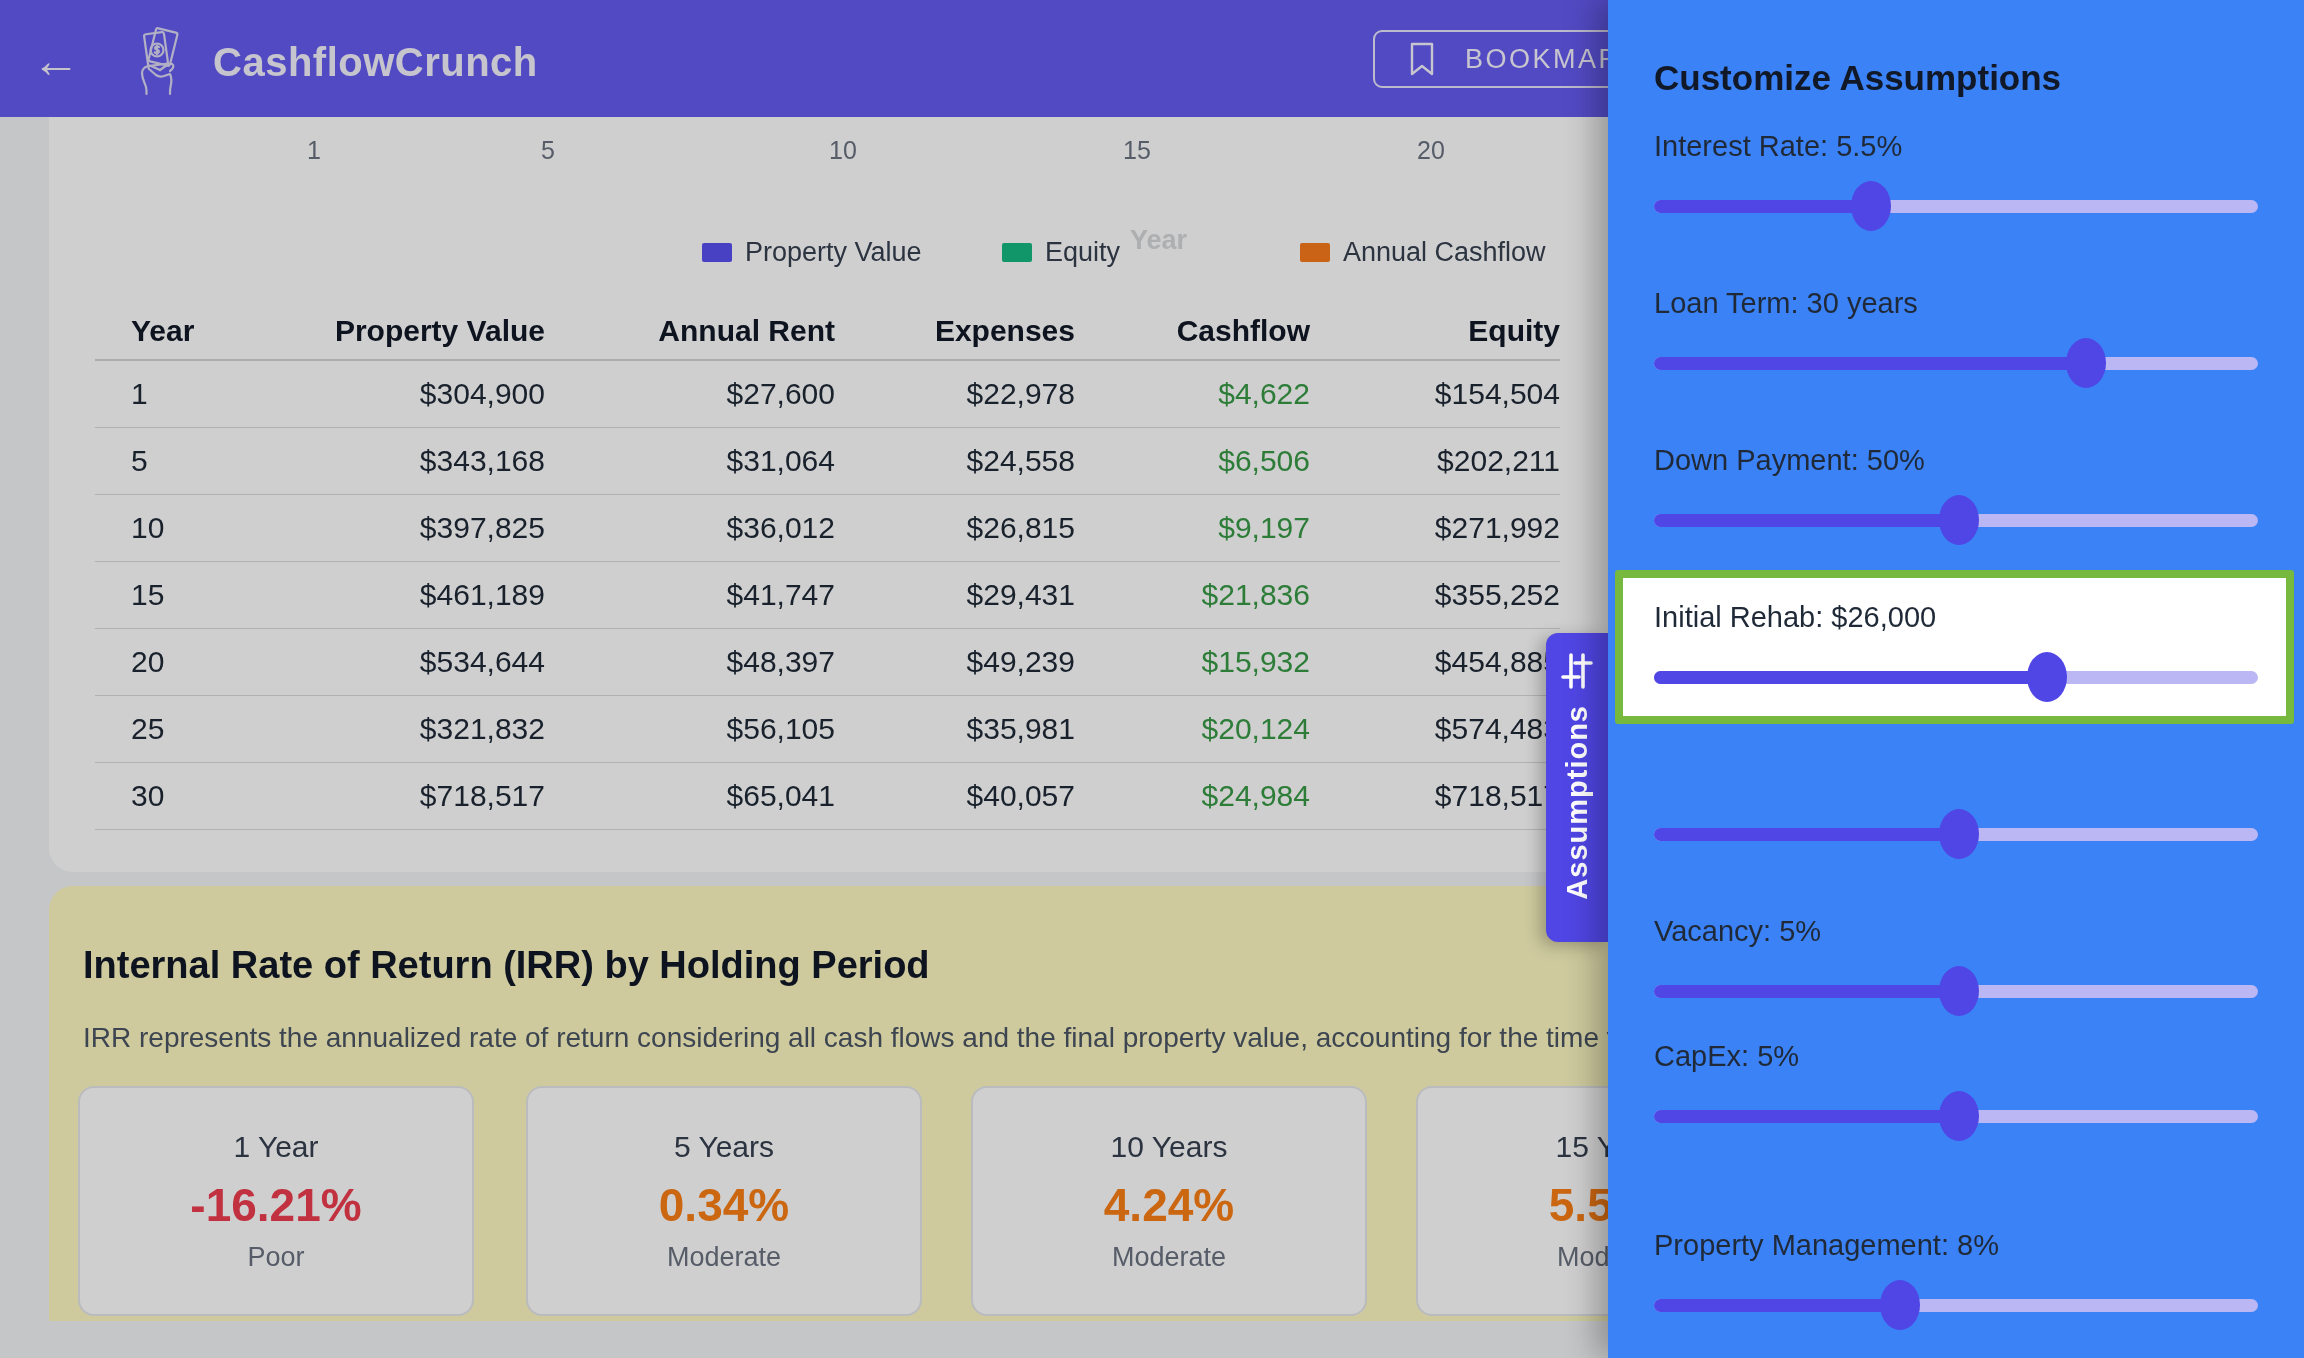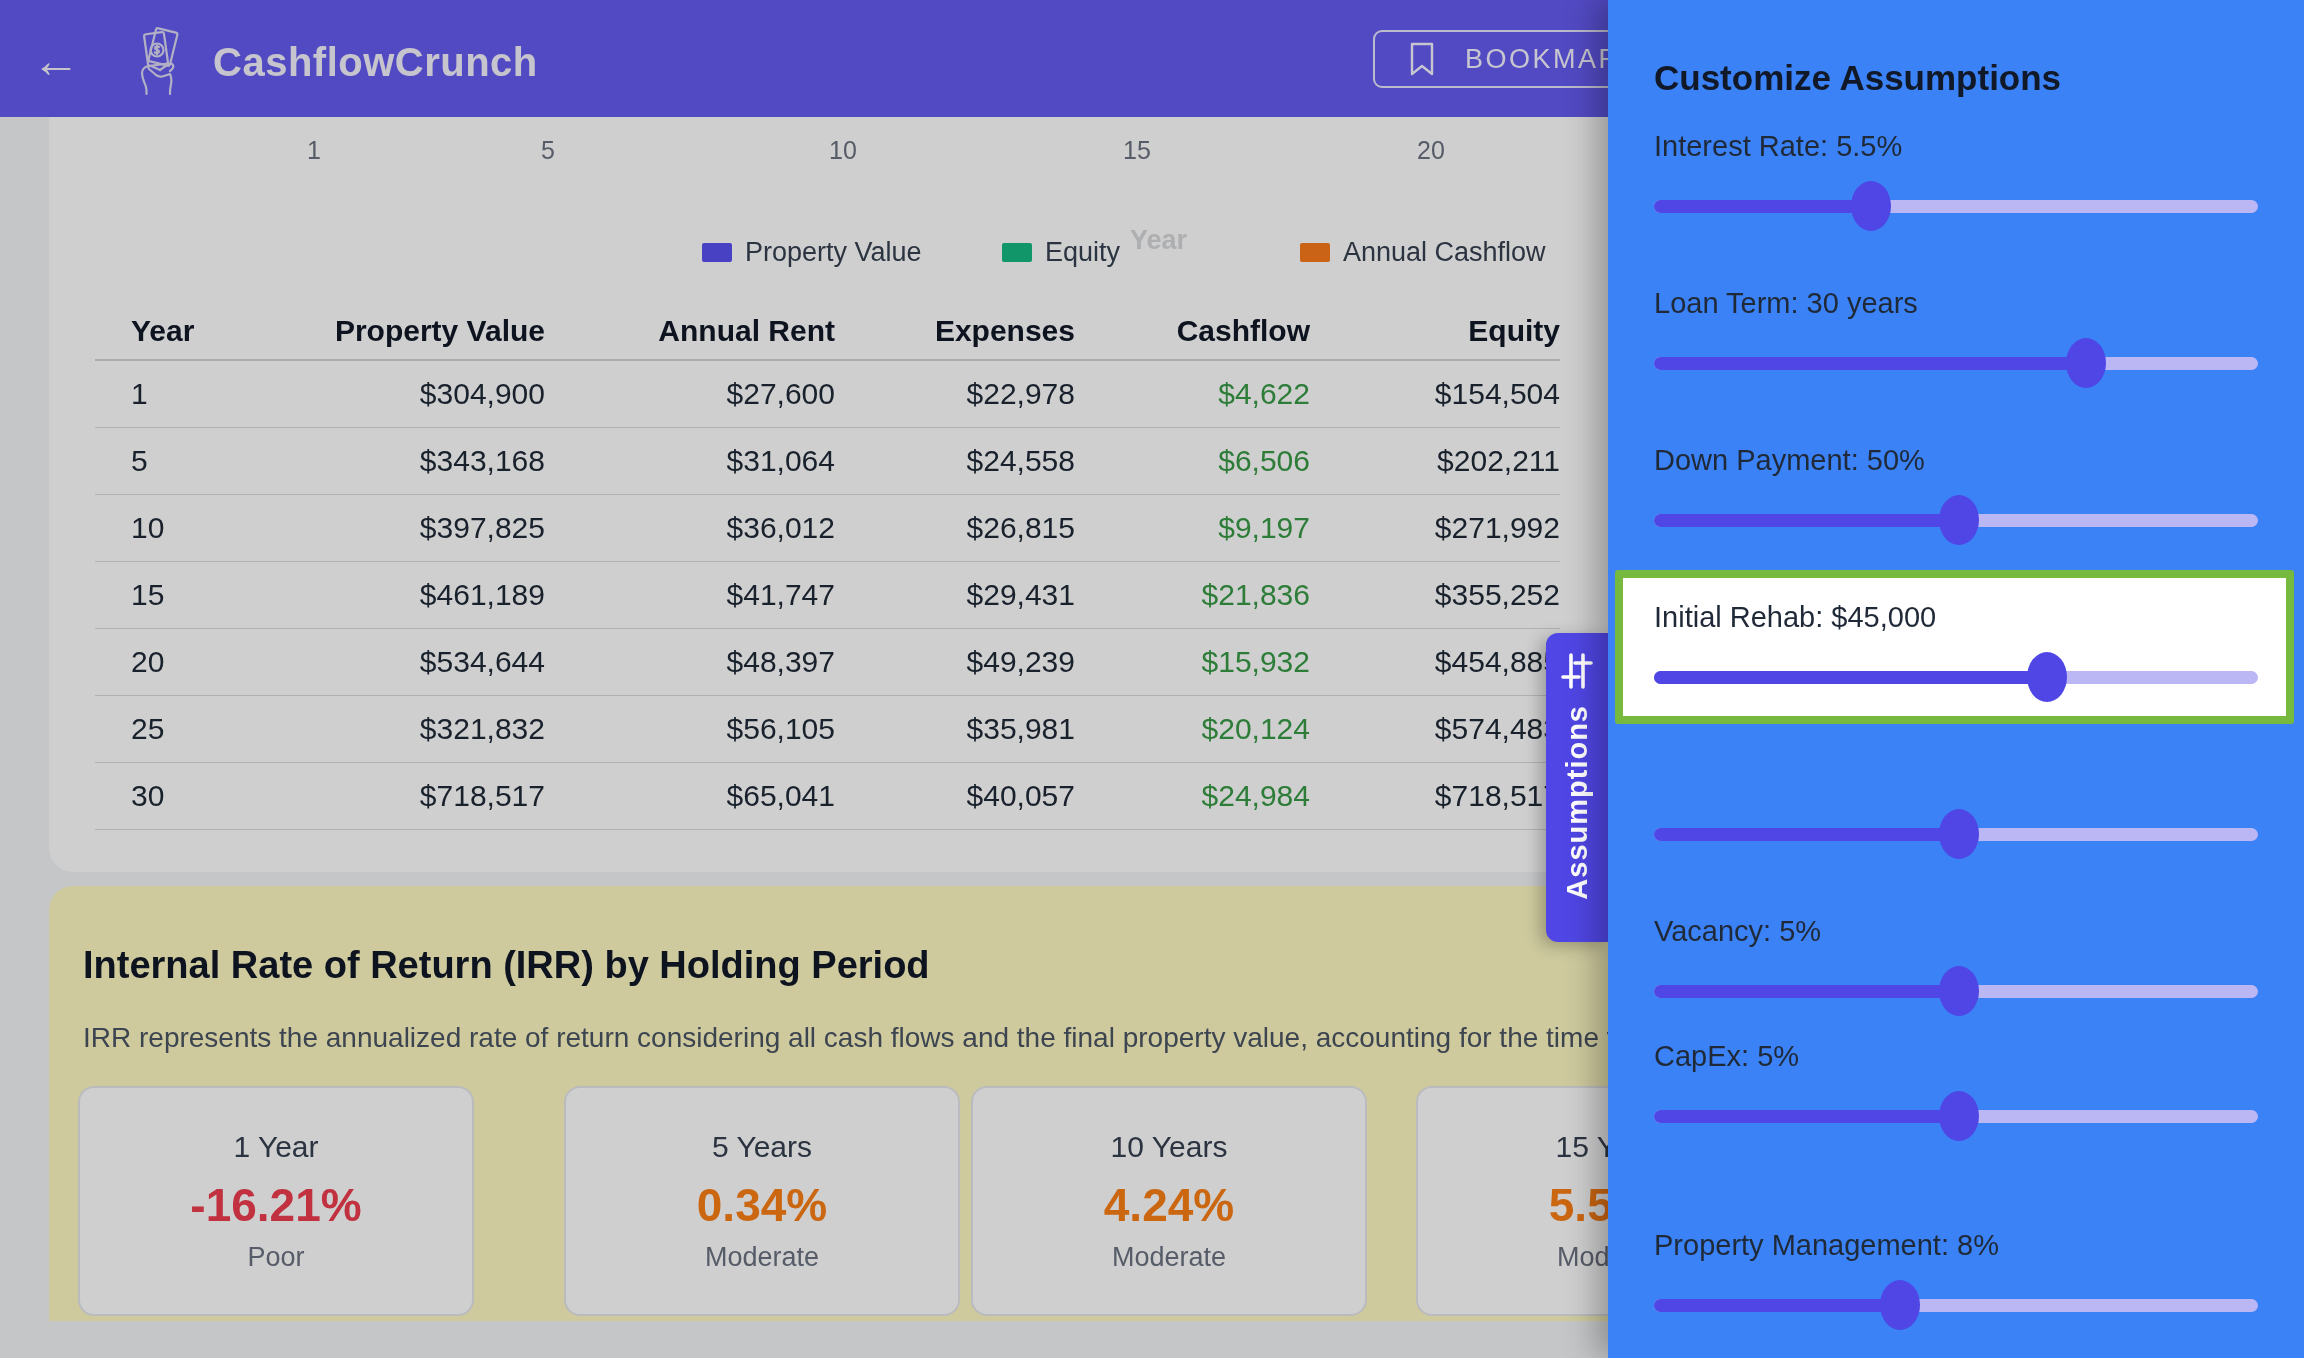--- a/index.html
+++ b/index.html
@@ -73,21 +73,21 @@
     position:absolute; left:34px; top:136px; white-space:nowrap;
     font-size:28px; color:#4b5563;
   }
   .irr-cards { position:absolute; left:0; top:200px; width:100%; height:230px; }
   .irr-metric-card {
     position:absolute; top:0; width:396px; height:230px;
     background:#ffffff; border:2px solid #e6e7ea; border-radius:16px;
     display:flex; flex-direction:column; align-items:center; justify-content:center;
   }
   .irr-metric-card:nth-child(1){ left:29px; }
-  .irr-metric-card:nth-child(2){ left:477px;margin-left:38px; }
+  .irr-metric-card:nth-child(2){ left:477px; }
   .irr-metric-card:nth-child(3){ left:922px; }
   .irr-metric-card:nth-child(4){ left:1367px; }
   .irr-period { font-size:30px; color:#374151; }
   .irr-value { font-size:46px; font-weight:bold; margin:14px 0 10px; }
   .irr-rating { font-size:27px; color:#6b7280; }
   
   .dim-overlay {
     position:absolute; left:0; top:0; width:2304px; height:1358px;
     background:rgba(0,0,0,0.19); z-index:5; pointer-events:none;
   }
@@ -305,21 +305,21 @@
         </div>
       </div>
       <div class="slider-row" style="top: 444px;">
         <div class="slider-label">Down Payment: 50%</div>
         <div class="slider-track">
           <div class="slider-fill" style="width: 305px;"></div>
           <div class="slider-thumb" style="left: 285px;"></div>
         </div>
       </div>
       <div class="slider-row" style="top: 601px;">
-        <div class="slider-label">Initial Rehab: $45,000</div>
+        <div class="slider-label">Initial Rehab: $26,000</div>
         <div class="slider-track">
           <div class="slider-fill" style="width: 393px;"></div>
           <div class="slider-thumb" style="left: 373px;"></div>
         </div>
       </div>
       <div class="slider-row" style="top: 758px;">
         <div class="slider-track">
           <div class="slider-fill" style="width: 305px;"></div>
           <div class="slider-thumb" style="left: 285px;"></div>
         </div>

